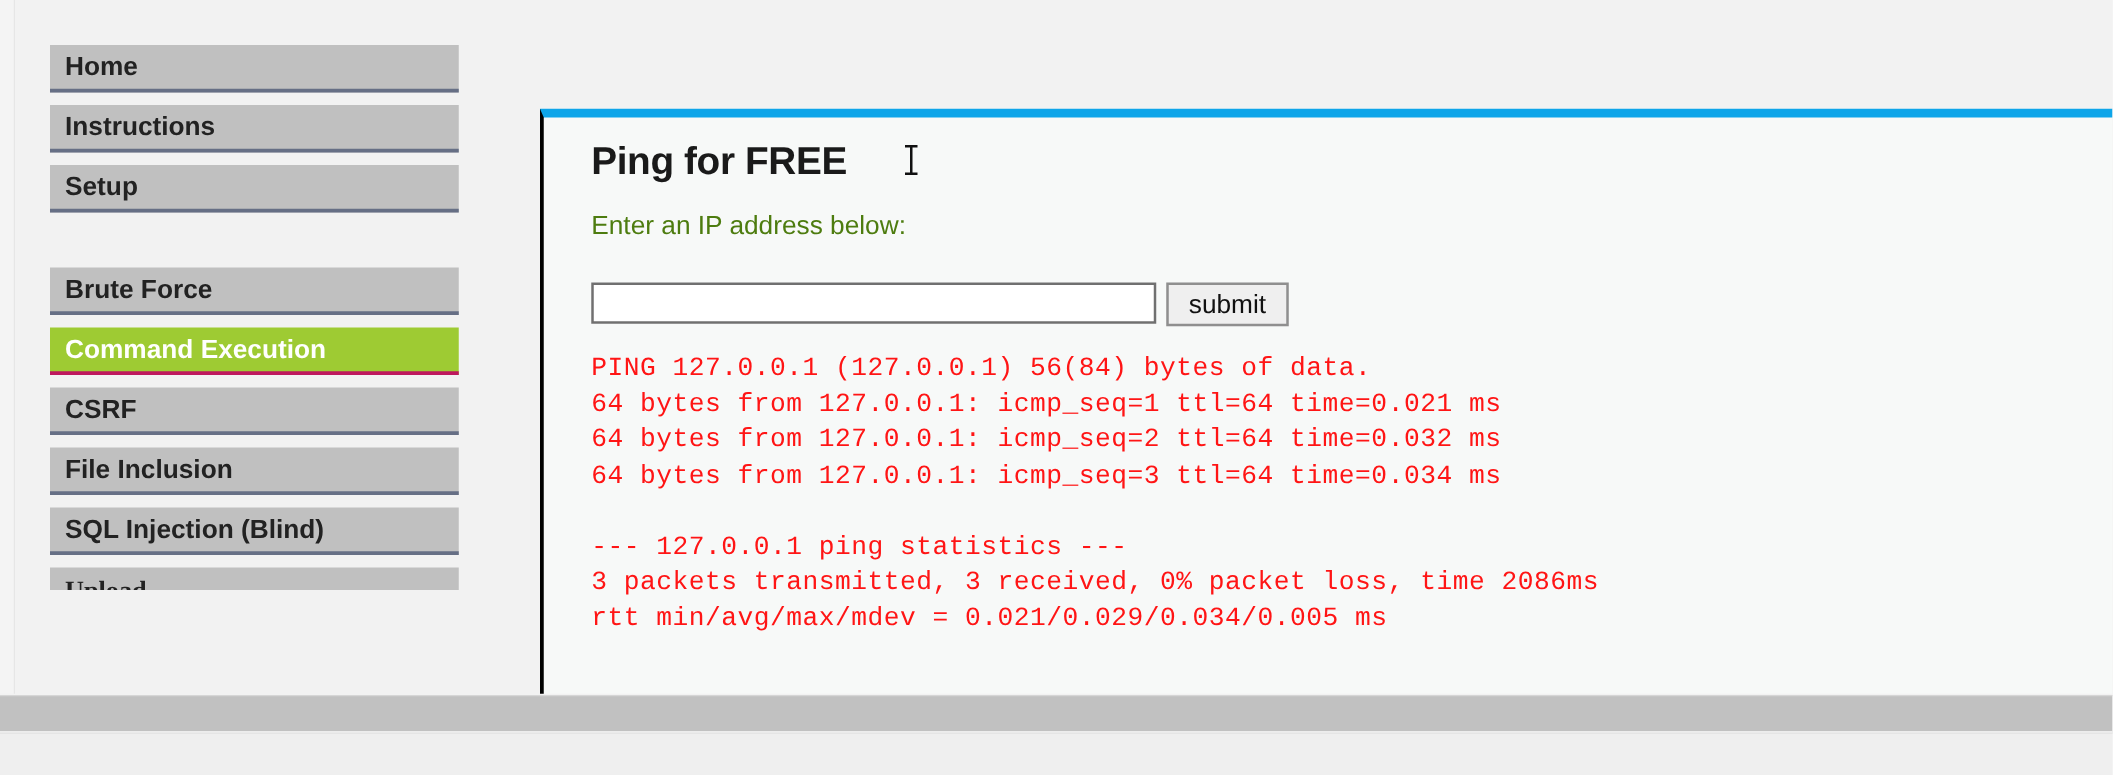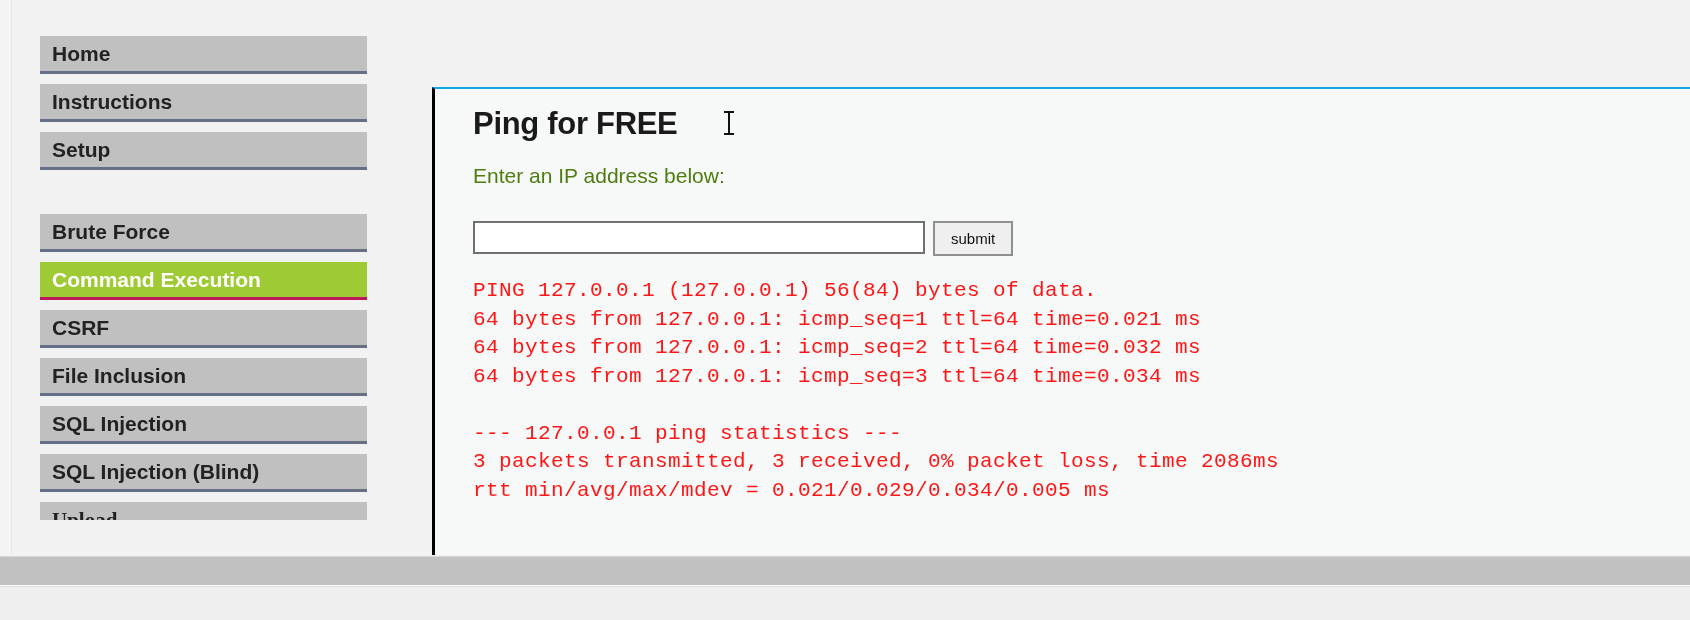--- a/index.html
+++ b/index.html
@@ -106,21 +106,21 @@
     white-space: nowrap;
   }
 
   #content-panel {
     position: absolute;
     left: 12px;
     top: 87px;
     width: 1258px;
     height: 468px;
     background: #f7f9f8;
-    border-top: 2px solid #0ea5e9;
+    border-top: 7px solid #0ea5e9;
     border-left: 3px solid #000000;
     box-sizing: border-box;
     overflow: hidden;
   }
 
   #section-title {
     margin: 0;
     padding: 17px 0 0 38px;
     font-size: 31px;
     font-weight: bold;
@@ -188,21 +188,21 @@
     outline: none;
   }
   #submit-button {
     margin-left: 8px;
     height: 35px;
     box-sizing: border-box;
     padding: 0 16px;
     background: #efefef;
     border: 2px solid #8f8f8f;
     font-family: "Liberation Sans", sans-serif;
-    font-size: 15px;
+    font-size: 21px;
     color: #111;
     cursor: pointer;
   }
 
   #ping-output {
     position: absolute;
     left: 38px;
     top: 188px;
     margin: 0;
     font-family: "Liberation Mono", "DejaVu Sans Mono", monospace;
@@ -257,21 +257,20 @@
       <a class="menu-item">Home</a>
       <a class="menu-item">Instructions</a>
       <a class="menu-item">Setup</a>
     </div>
 
     <div class="menu-group" id="group-vulns">
       <a class="menu-item">Brute Force</a>
       <a class="menu-item active">Command Execution</a>
       <a class="menu-item">CSRF</a>
       <a class="menu-item">File Inclusion</a>
-      <a class="menu-item">SQL Injection</a>
       <a class="menu-item">SQL Injection (Blind)</a>
       <a class="menu-item clipped">Upload</a>
     </div>
 
   </nav>
 
   <div id="main">
 
 
     <section id="content-panel">

